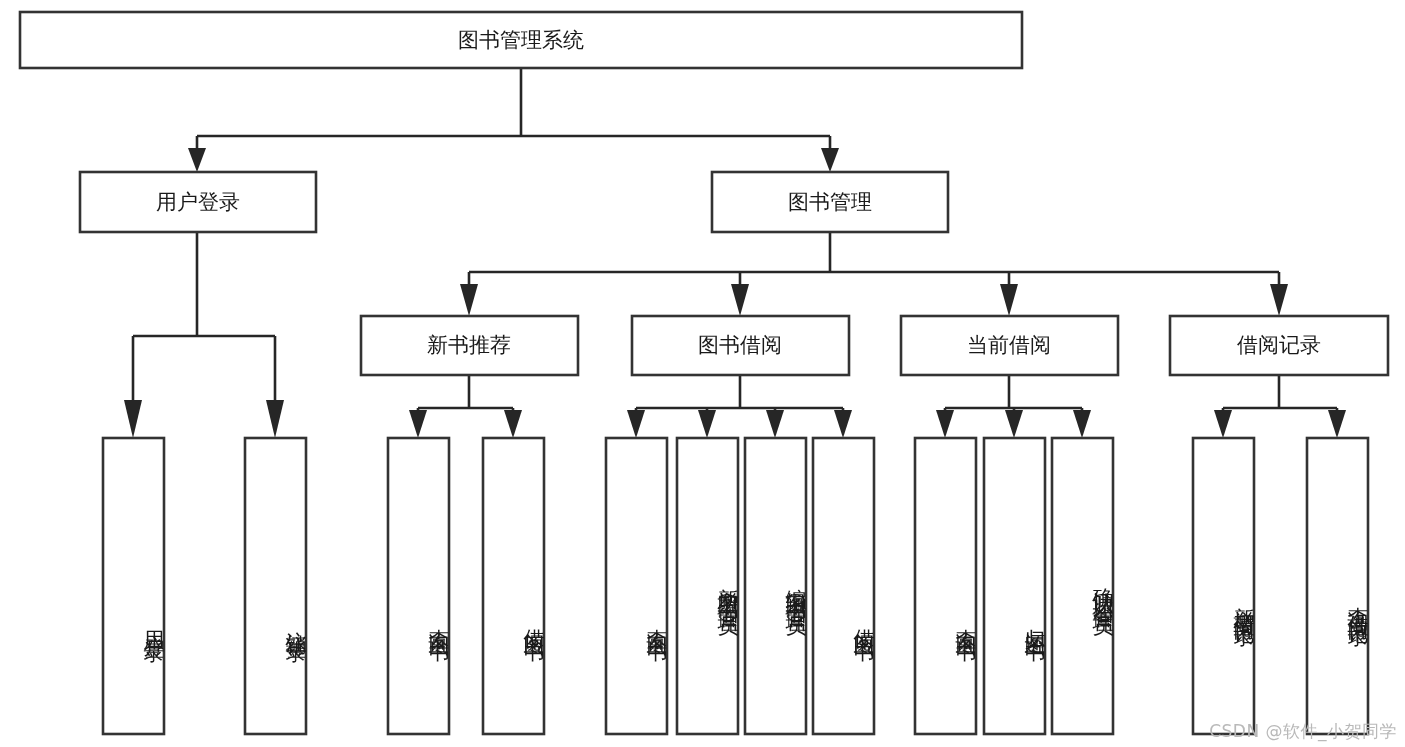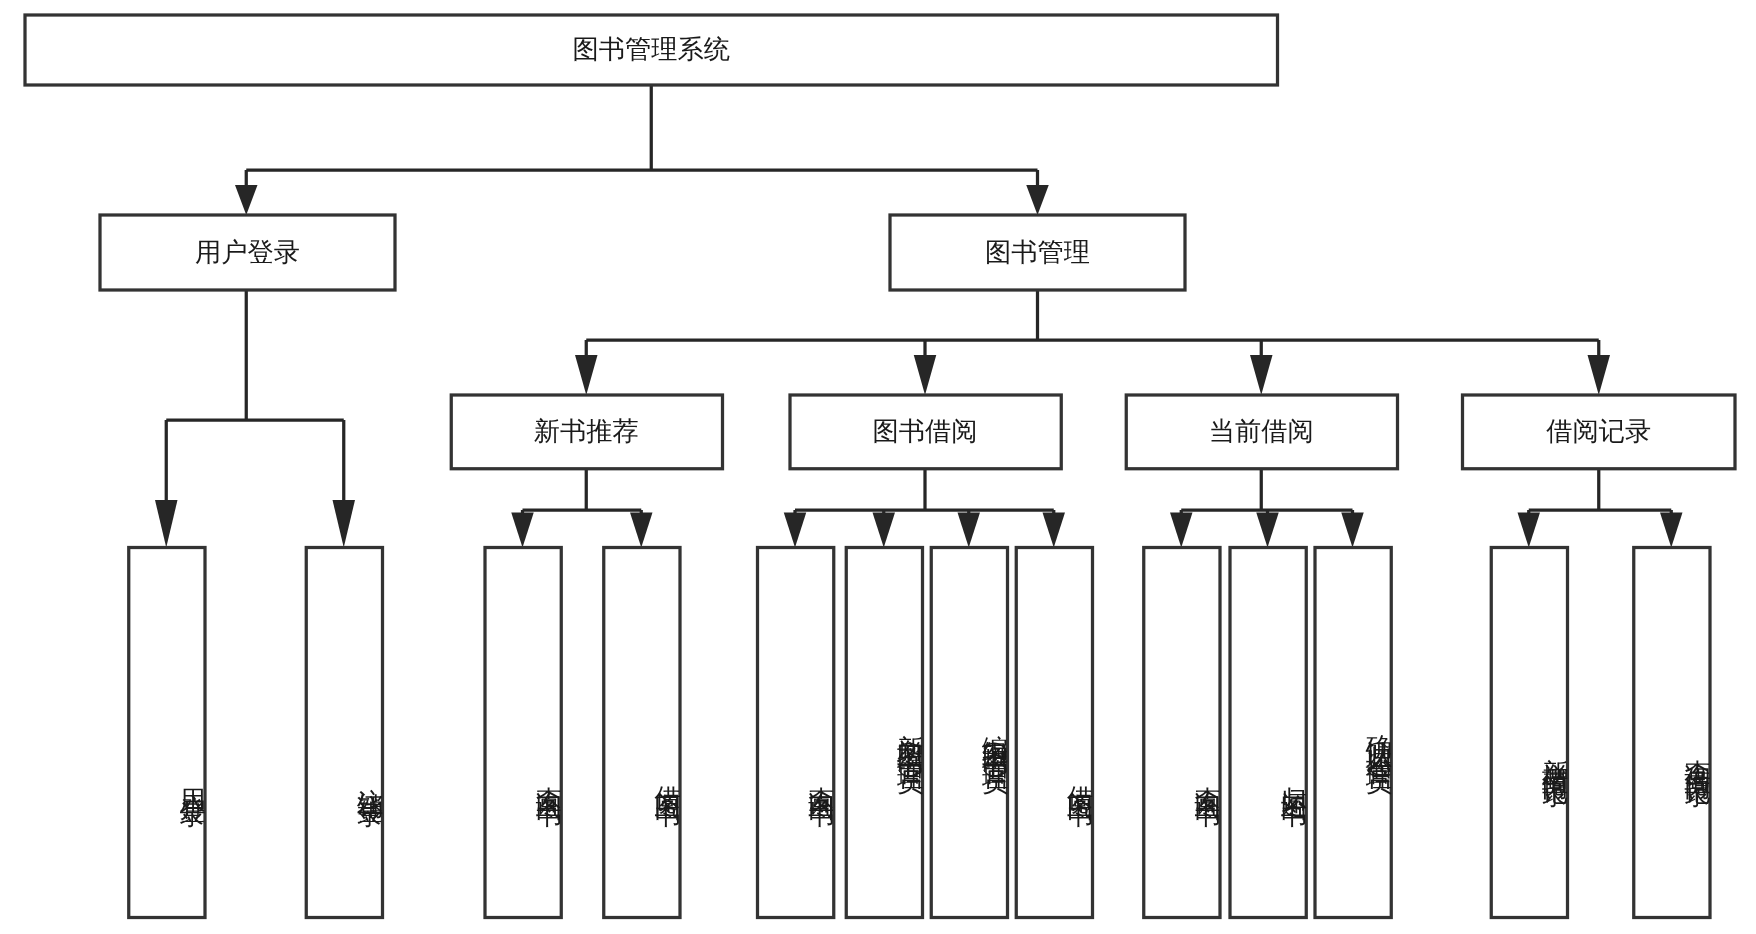--- a/index.html
+++ b/index.html
@@ -197,14 +197,15 @@
   <div class="node-label-v" style="left:745px; top:444px; width:61px; height:290px;">编辑图书（管理员）</div>
   <div class="node-label-v" style="left:813px; top:505px; width:61px; height:229px;">借阅图书</div>
 
   <div class="node-label-v" style="left:915px; top:505px; width:61px; height:229px;">查询图书</div>
   <div class="node-label-v" style="left:984px; top:505px; width:61px; height:229px;">归还图书</div>
   <div class="node-label-v" style="left:1052px; top:444px; width:61px; height:290px;">确认归还（管理员）</div>
 
   <div class="node-label-v" style="left:1193px; top:470px; width:61px; height:264px;">新增借阅记录</div>
   <div class="node-label-v" style="left:1307px; top:470px; width:61px; height:264px;">查询借阅记录</div>
 
+  <div class="watermark">CSDN @软件_小贺同学</div>
 
 </div>
 
 </body></html>

